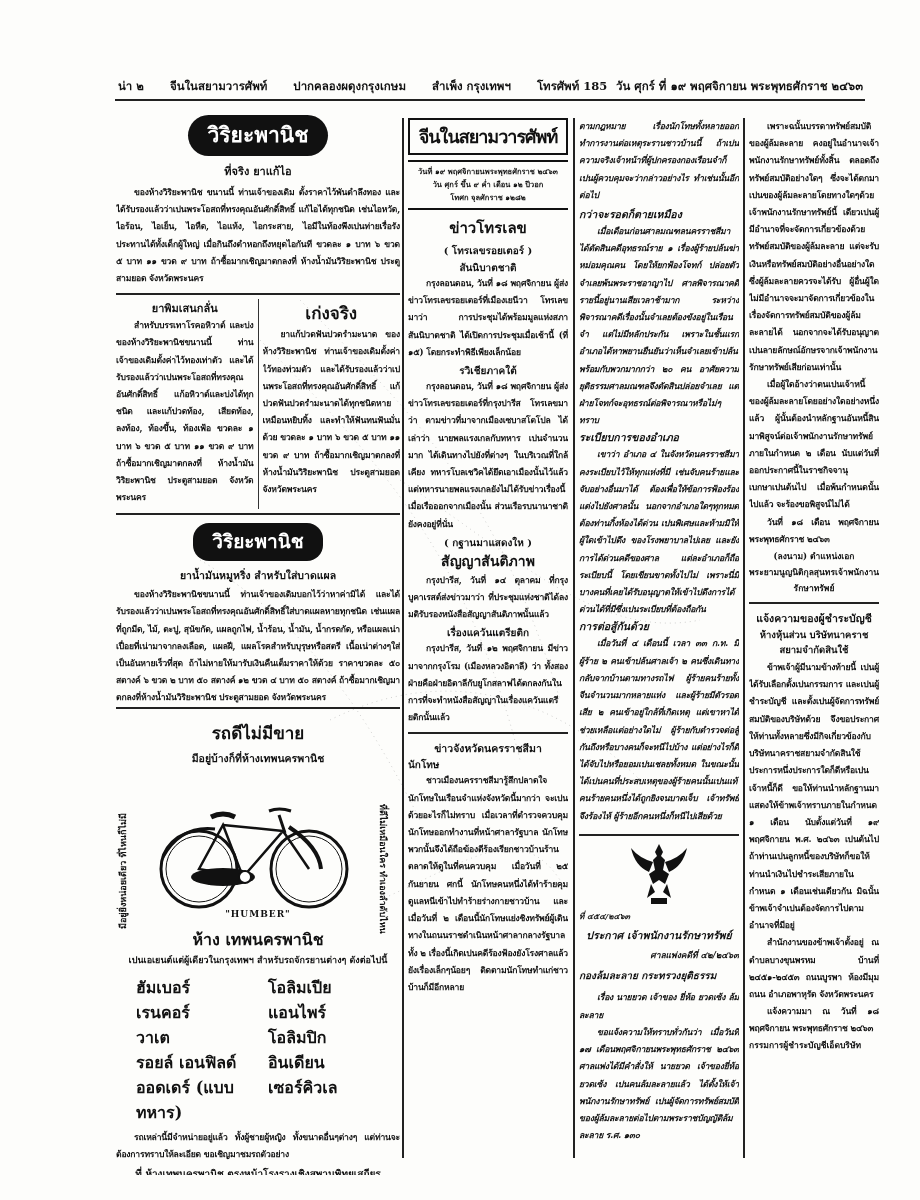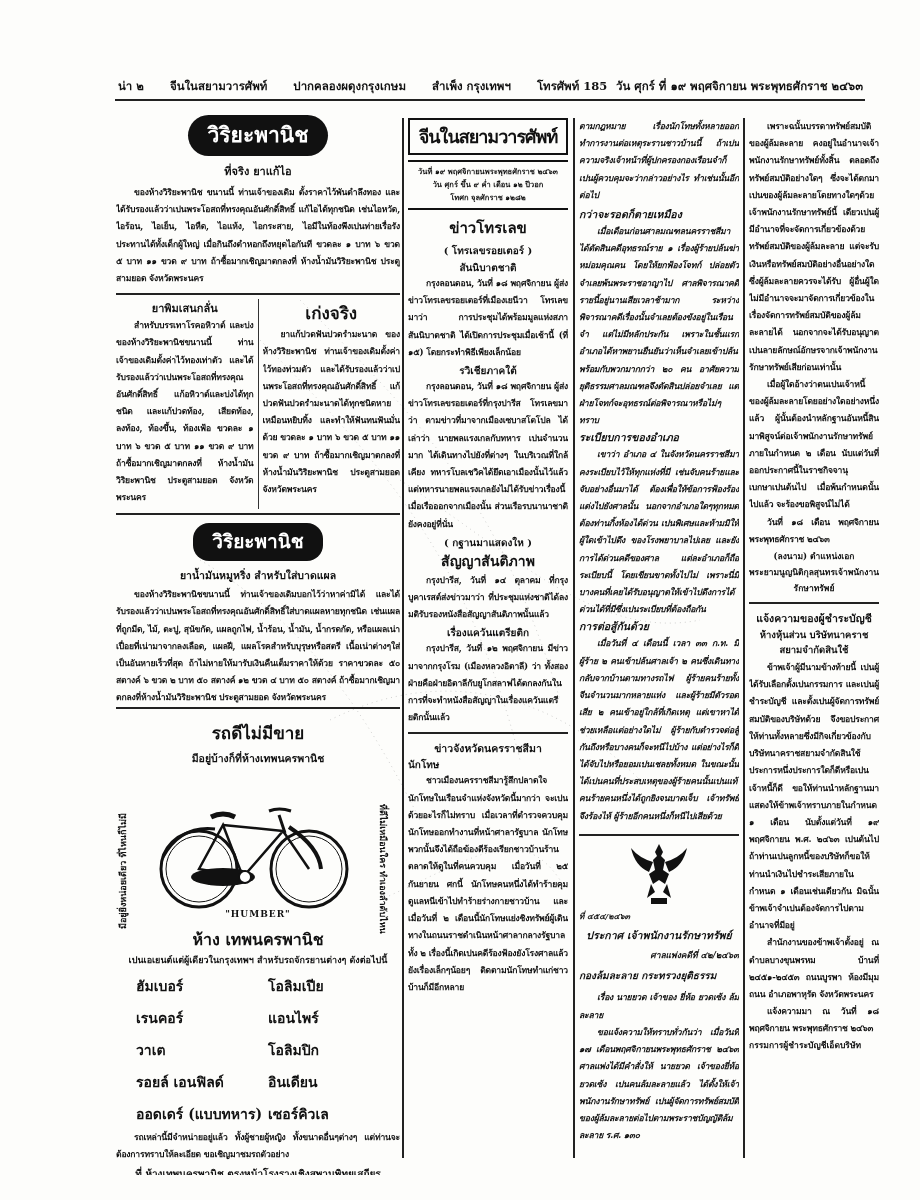--- a/index.html
+++ b/index.html
@@ -9,21 +9,21 @@
   .folio-left{display:flex;gap:26px;}
   .rule{position:absolute;height:2px;background:#222;}
   .vrule{position:absolute;width:1.5px;background:#222;}
   .col{position:absolute;overflow:hidden;}
   .txt{font-size:8.6px;line-height:17.2px;text-align:justify;font-weight:bold;letter-spacing:-0.2px;}
   .txt p{margin:0;text-indent:18px;}
   .center{text-align:center;}
   .h{font-weight:bold;text-align:center;}
   .banner{margin:0 auto;background:#111;color:#fff;border-radius:22px;text-align:center;font-weight:bold;font-family:"DejaVu Serif",serif;}
   .masthead{font-family:"DejaVu Serif",serif;font-weight:bold;font-size:27px;letter-spacing:-1px;text-align:center;border:2px solid #111;padding:2px 0;}
-  .list2{display:grid;grid-template-columns:1fr 1fr;row-gap:10px;font-size:14px;font-weight:bold;padding-left:20px;}
+  .list2{display:grid;grid-template-columns:1fr 1fr;font-size:16px;font-weight:bold;padding-left:20px;}
   .sig{font-size:9.5px;font-weight:bold;line-height:18px;padding-left:12px;}
   .speckle{position:absolute;pointer-events:none;opacity:.45;}
   .bike-side{position:absolute;writing-mode:vertical-rl;transform:rotate(180deg);font-size:9px;font-weight:bold;}
   .bike-side-r{position:absolute;writing-mode:vertical-rl;font-size:9px;font-weight:bold;}
 </style>
 </head>
 <body>
 
 <div class="page">
 

